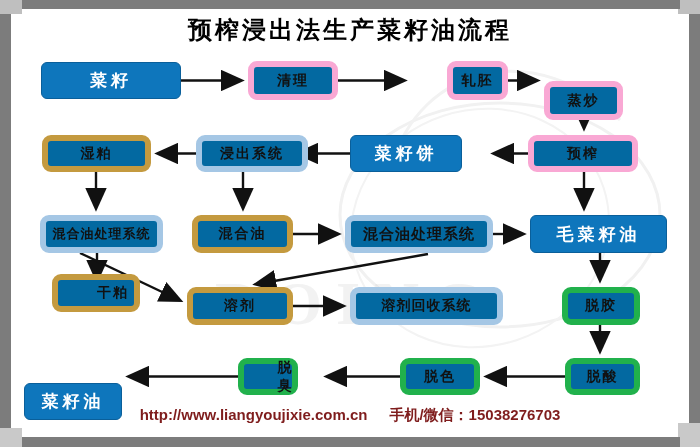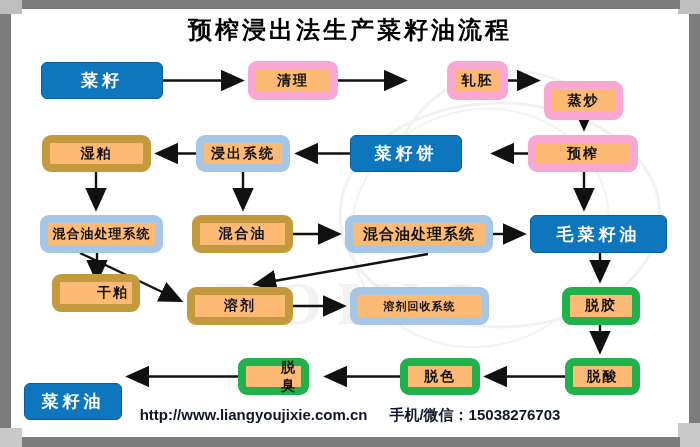--- a/index.html
+++ b/index.html
@@ -27,29 +27,29 @@
     font-size:62px;font-weight:bold;letter-spacing:14px;color:rgba(160,160,160,0.14);
   }
   
   .title{
     position:absolute;left:0;top:14px;width:700px;text-align:center;
     font-size:24px;font-weight:900;letter-spacing:3px;color:#000;z-index:6;
     font-family:"Liberation Serif","DejaVu Serif",serif;
   }
   .footer{
     position:absolute;left:0;top:406px;width:700px;text-align:center;
-    font-size:15px;font-weight:bold;color:#0f172a;z-index:6;
+    font-size:15px;font-weight:bold;color:#7f1d1d;z-index:6;
   }
   .footer .site{margin-right:22px;}
   
   .node{
     position:absolute;z-index:5;box-sizing:border-box;
     display:flex;align-items:center;justify-content:center;
     font-weight:bold;font-size:14px;color:#111;letter-spacing:2px;
-    background:#fdba74;border:8px solid #f9a8d4;border-radius:9px;
+    background:#0369a1;border:6px solid #f9a8d4;border-radius:9px;
   }
   .node.primary{
     background:#0e76bc;border:1px solid #0a5f9a;color:#ffffff;
     font-size:17px;letter-spacing:4px;border-radius:6px;
   }
   .node.gold{border-color:#c49a3f;}
   .node.lightblue{border-color:#a5c7e5;}
   .node.green{border-color:#21b14c;}
   
   .edges{position:absolute;left:0;top:0;z-index:4;pointer-events:none;}
@@ -70,42 +70,42 @@
   <svg width="700" height="447">
     <ellipse cx="500" cy="215" rx="160" ry="112" fill="none" stroke="#f1f1f1" stroke-width="3"></ellipse>
     <ellipse cx="480" cy="228" rx="130" ry="118" fill="none" stroke="#f3f3f3" stroke-width="2" transform="rotate(-18 480 228)"></ellipse>
     <path d="M 620 120 C 540 40, 420 60, 390 170" fill="none" stroke="#f2f2f2" stroke-width="3"></path>
   </svg>
   <div class="wm-text">DOING</div>
 </div>
 
 <div class="title">预榨浸出法生产菜籽油流程</div>
 
-<div class="node primary" style="left:41px;top:62px;width:122px;height:37px;">菜籽</div>
+<div class="node primary" style="left:41px;top:62px;width:140px;height:37px;">菜籽</div>
 <div class="node" style="left:248px;top:61px;width:90px;height:39px;">清理</div>
 <div class="node" style="left:411px;top:61px;width:61px;height:39px;margin-left:36px;">轧胚</div>
 <div class="node" style="left:544px;top:61px;width:79px;height:39px;margin-top:20px;">蒸炒</div>
 
 <div class="node gold" style="left:42px;top:135px;width:109px;height:37px;">湿粕</div>
-<div class="node lightblue" style="left:196px;top:135px;width:94px;height:37px;">浸出系统</div>
+<div class="node lightblue" style="left:196px;top:135px;width:112px;height:37px;">浸出系统</div>
 <div class="node primary" style="left:350px;top:135px;width:112px;height:37px;">菜籽饼</div>
 <div class="node" style="left:528px;top:135px;width:110px;height:37px;">预榨</div>
 
 <div class="node lightblue" style="left:40px;top:215px;width:123px;height:38px;font-size:13px;letter-spacing:1px;">混合油处理系统</div>
 <div class="node gold" style="left:192px;top:215px;width:101px;height:38px;">混合油</div>
 <div class="node lightblue" style="left:345px;top:215px;width:148px;height:38px;font-size:15px;letter-spacing:1px;">混合油处理系统</div>
 <div class="node primary" style="left:530px;top:215px;width:137px;height:38px;">毛菜籽油</div>
 
 <div class="node gold" style="left:52px;top:274px;width:88px;height:38px;padding-left:34px;">干粕</div>
 <div class="node gold" style="left:187px;top:287px;width:106px;height:38px;">溶剂</div>
-<div class="node lightblue" style="left:350px;top:287px;width:139px;height:38px;font-size:11px;letter-spacing:1px;">溶剂回收系统</div>
+<div class="node lightblue" style="left:350px;top:287px;width:153px;height:38px;font-size:14px;letter-spacing:1px;">溶剂回收系统</div>
 <div class="node green" style="left:562px;top:287px;width:78px;height:38px;">脱胶</div>
 
 <div class="node primary" style="left:24px;top:358px;width:98px;height:37px;margin-top:25px;">菜籽油</div>
-<div class="node green" style="left:238px;top:358px;width:71px;height:37px;padding-left:35px;">脱臭</div>
+<div class="node green" style="left:238px;top:358px;width:60px;height:37px;padding-left:35px;">脱臭</div>
 <div class="node green" style="left:400px;top:358px;width:80px;height:37px;">脱色</div>
 <div class="node green" style="left:565px;top:358px;width:75px;height:37px;">脱酸</div>
 
 <svg class="edges" width="700" height="447">
   <defs>
     <marker id="ah" markerWidth="10" markerHeight="9" refX="8" refY="4.5" orient="auto">
       <path d="M0,0 L10,4.5 L0,9 z" fill="#111"></path>
     </marker>
   </defs>
   <g stroke="#111" stroke-width="2.4">

